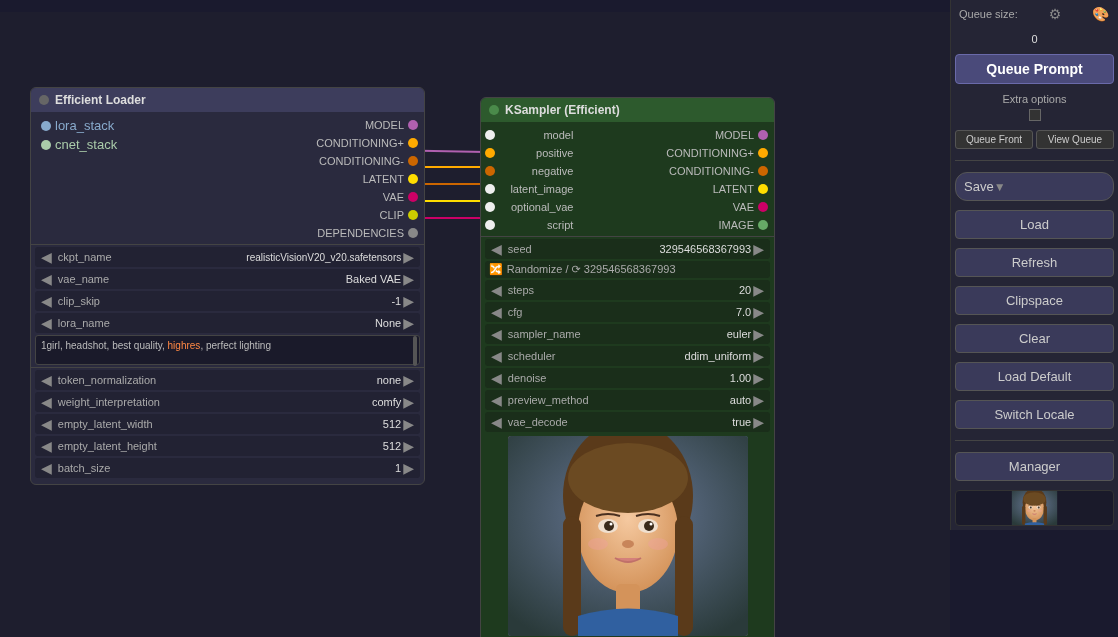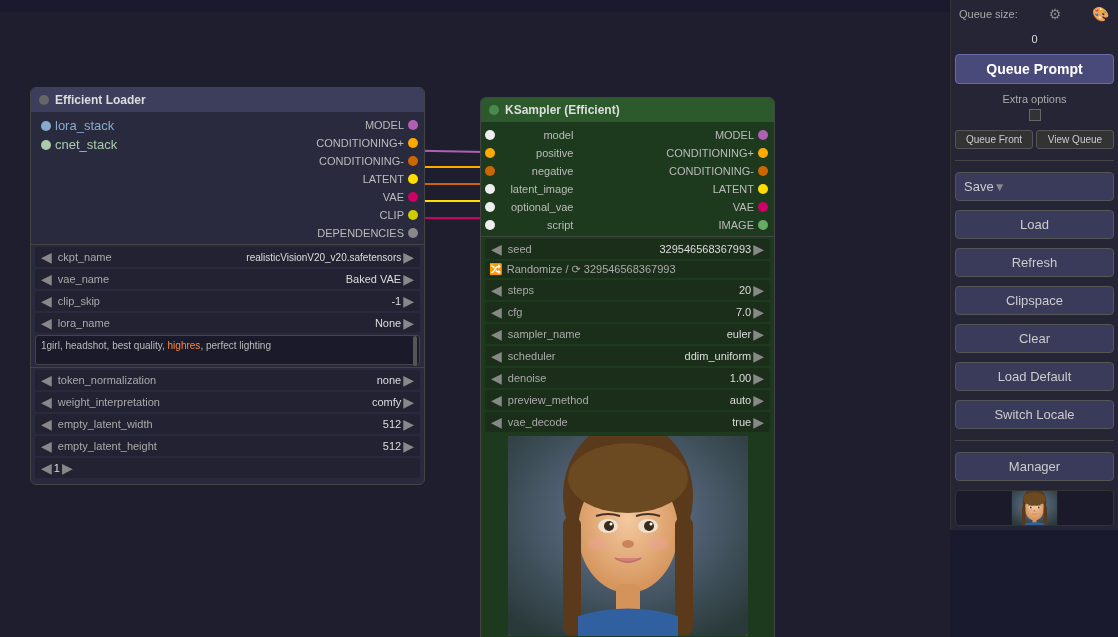--- a/index.html
+++ b/index.html
@@ -360,21 +360,21 @@
       font-size: 10px;
       padding: 3px 2px;
       text-align: center;
       cursor: pointer;
     }
 
     .panel-btn {
       width: 100%;
       background: #3a3a5a;
       border: 1px solid #555;
-      border-radius: 4px;
+      border-radius: 12px;
       color: #ccc;
       font-size: 13px;
       padding: 6px 8px;
       text-align: center;
       cursor: pointer;
       display: flex;
       align-items: center;
     }
 
     .panel-btn .dropdown-arrow {
@@ -583,20 +583,21 @@
         <span class="widget-arrow-right">▶</span>
       </div>
       <div class="widget-row">
         <span class="widget-arrow-left">◀</span>
         <span class="widget-label">empty_latent_height</span>
         <span class="widget-value">512</span>
         <span class="widget-arrow-right">▶</span>
       </div>
       <div class="widget-row">
         <span class="widget-arrow-left">◀</span>
+        <span class="widget-label">batch_size</span>
         <span class="widget-value">1</span>
         <span class="widget-arrow-right">▶</span>
       </div>
     </div>
   </div>
 
   <div class="node node-ksampler">
     <div class="node-header">
       <div class="node-header-dot" style="background:#4a8a4a;"></div>
       <span>KSampler (Efficient)</span>

